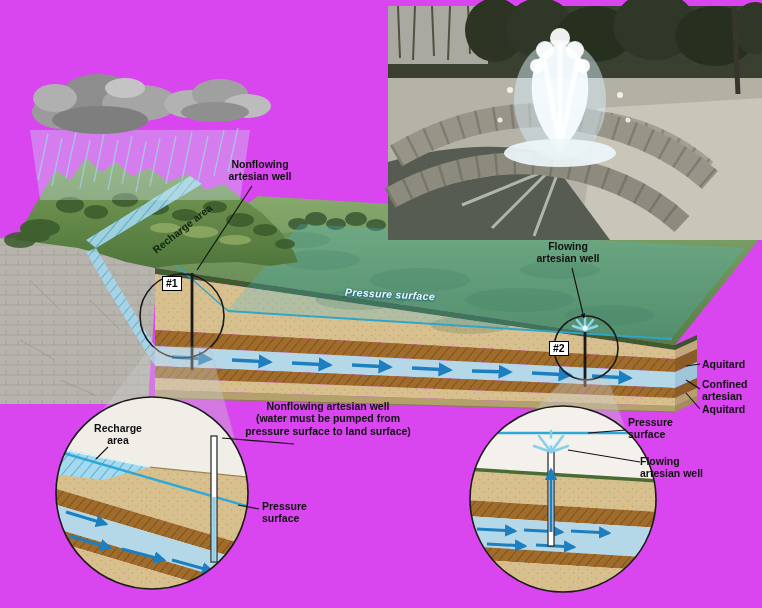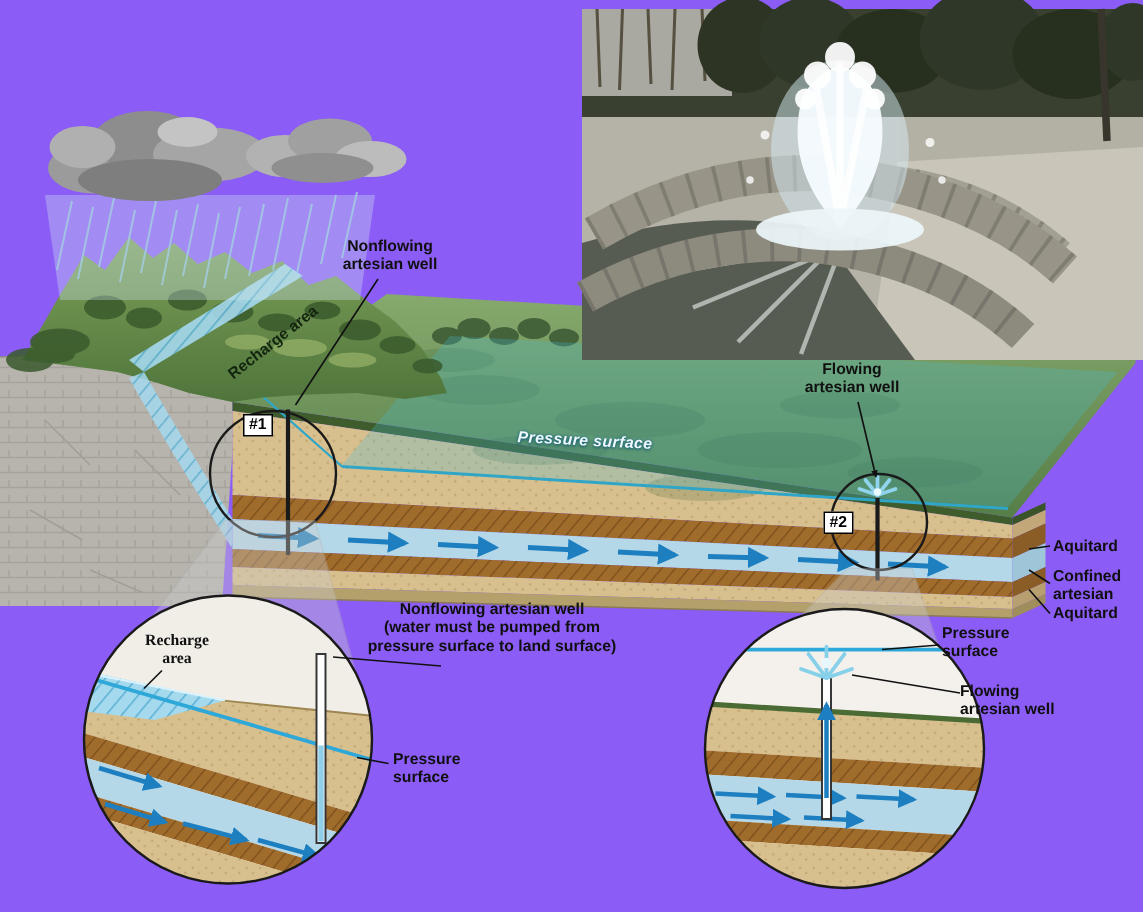--- a/index.html
+++ b/index.html
@@ -1,17 +1,17 @@
 <!DOCTYPE html>
 <html><head>
 <meta charset="utf-8">
 <style>
   html,body{margin:0;padding:0;background:#fff;}
   .stage{
-    position:relative;width:762px;height:608px;background:#8b5cf6;overflow:hidden;
+    position:relative;width:762px;height:608px;background:#d946ef;overflow:hidden;
     font-family:"Liberation Sans",sans-serif;
   }
   .stage svg{position:absolute;left:0;top:0;}
   .lbl{
     position:absolute;font:bold 10.5px/1.18 "Liberation Sans",sans-serif;
     color:#101010;white-space:pre-line;z-index:5;
   }
   .lbl.center{text-align:center;}
   .lbl.rotl{transform:rotate(-38deg);transform-origin:0 0;color:#13240f;}
   .lbl.pressure-main{
@@ -364,21 +364,21 @@
 
 <div class="badge" style="left:549px;top:341px;">#2</div>
 
 <div class="lbl" style="left:702px;top:358px;">Aquitard</div>
 
 <div class="lbl" style="left:702px;top:378px;">Confined
 artesian</div>
 
 <div class="lbl" style="left:702px;top:403px;">Aquitard</div>
 
-<div class="lbl center" style="left:86px;top:422px;width:64px;font-family:Liberation Serif, serif;">Recharge
+<div class="lbl center" style="left:86px;top:422px;width:64px;">Recharge
 area</div>
 
 <div class="lbl center" style="left:222px;top:400px;width:212px;">Nonflowing artesian well
 (water must be pumped from
 pressure surface to land surface)</div>
 
 <div class="lbl" style="left:262px;top:500px;">Pressure
 surface</div>
 
 <div class="lbl" style="left:628px;top:416px;">Pressure

